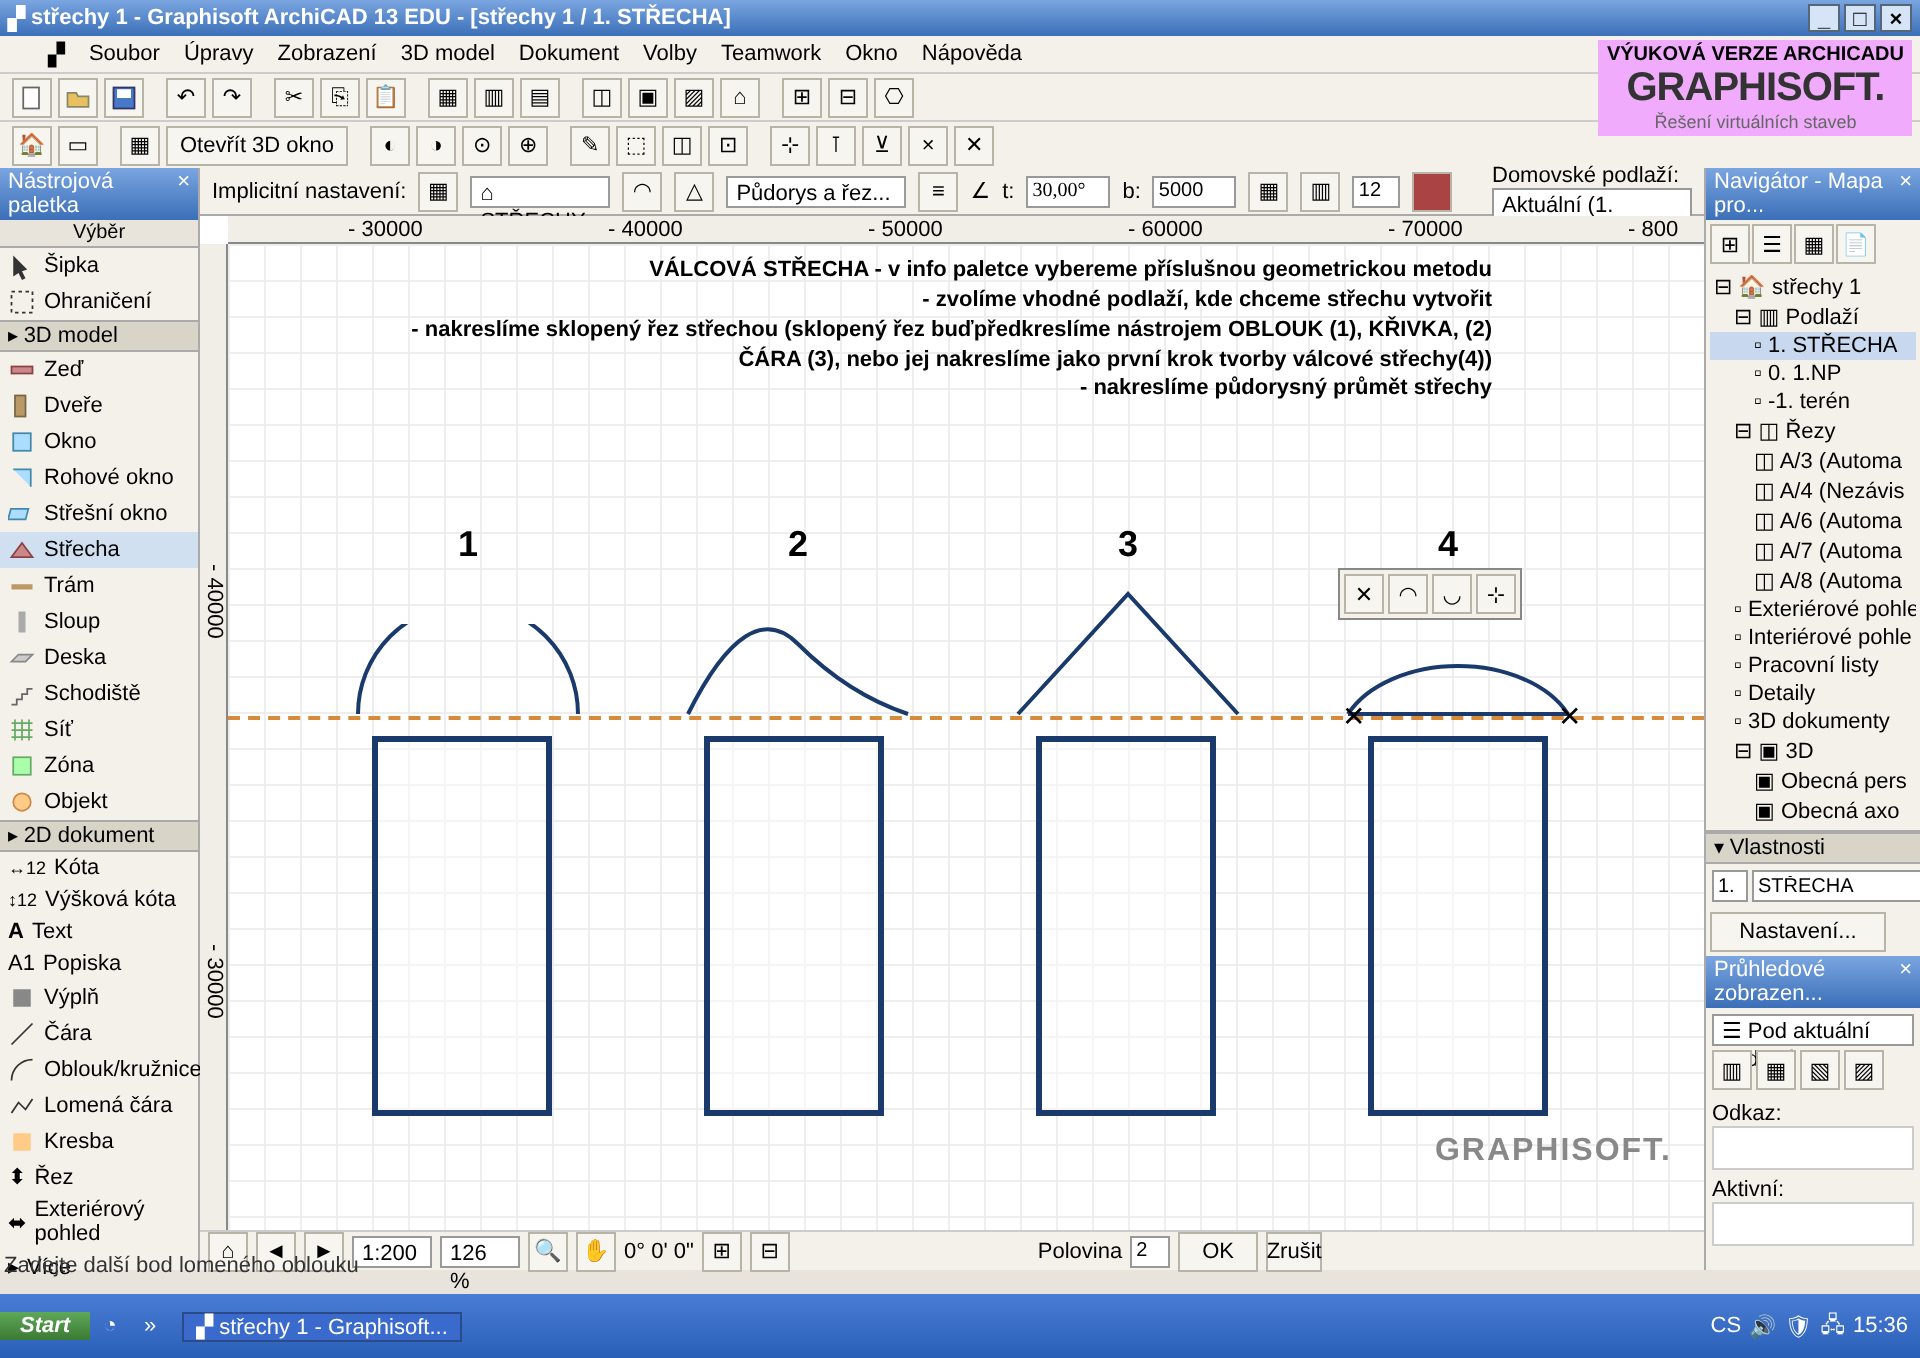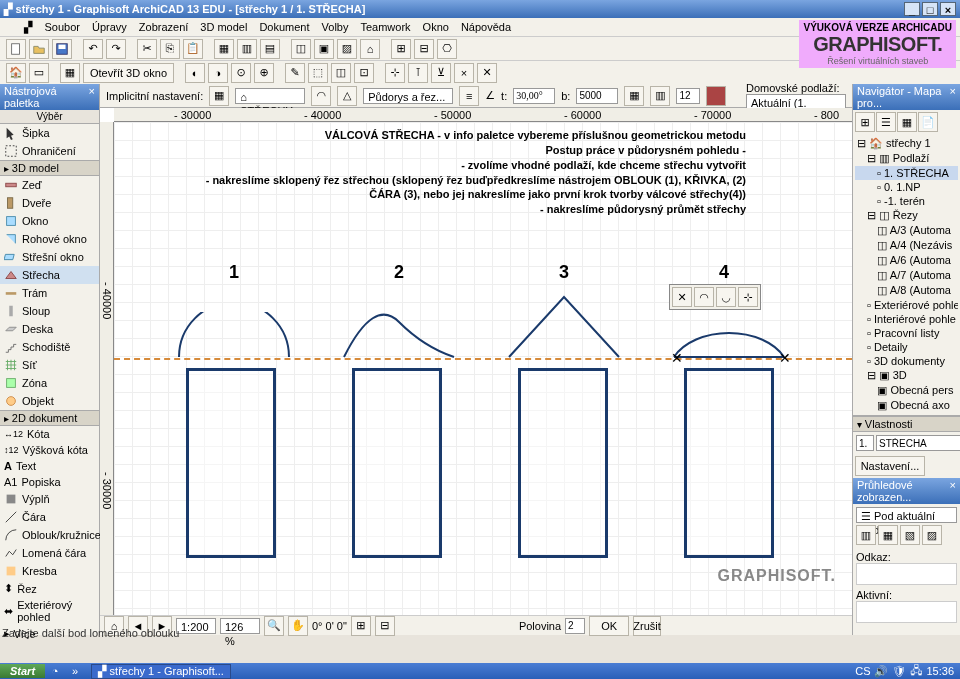--- a/index.html
+++ b/index.html
@@ -31,21 +31,21 @@
 .instr .line { display:block; }
 .num-lbl { position:absolute; font-size:18px; font-weight:bold; }
 .rect { position:absolute; border:3px solid #1a3a6b; background:rgba(255,255,255,0.4); }
 .dash { position:absolute; left:0; right:0; border-top:2px dashed #d68a3a; }
 .nav { width:108px; background:#f3f1ea; border-left:1px solid #aaa; font-size:10px; }
 .nav-head { background:linear-gradient(#7aa5e0,#3b6fb8); color:#fff; padding:1px 4px; display:flex; justify-content:space-between; }
 .tree { padding:2px; }
 .tree-item { padding:1px 0 1px 12px; white-space:nowrap; overflow:hidden; }
 .tree-item.sel { background:#c8d8ee; }
 .props { border-top:1px solid #aaa; }
-.taskbar { position:absolute; bottom:0; left:0; right:0; height:16px; background:linear-gradient(#4a7dd4,#2a5fb8); display:flex; align-items:center; color:#fff; font-size:10px; }
+.taskbar { position:absolute; bottom:0; left:0; right:0; height:32px; background:linear-gradient(#4a7dd4,#2a5fb8); display:flex; align-items:center; color:#fff; font-size:10px; }
 .start-btn { background:linear-gradient(#5fa858,#3a7a33); padding:1px 10px; font-weight:bold; font-style:italic; }
 .task-item { background:#3a6acc; border:1px solid #2a4a8a; padding:0 6px; margin-left:6px; }
 .tray { margin-left:auto; padding:0 6px; display:flex; gap:4px; align-items:center; }
 .hint { position:absolute; bottom:40px; left:2px; font-size:11px; color:#333; }
 .watermark { position:absolute; top:20px; right:4px; text-align:center; z-index:50; background:#f0abfc; padding:2px 4px; }
 .watermark .l1 { font-size:10px; font-weight:bold; }
 .watermark .l2 { font-size:20px; font-weight:bold; color:#333; letter-spacing:-0.5px; }
 .watermark .l3 { font-size:9px; color:#666; }
 .logo-canvas { position:absolute; right:16px; bottom:30px; font-size:16px; font-weight:bold; color:#888; letter-spacing:1px; }
 .small-bar { height:20px; background:#f3f1ea; border-top:1px solid #ccc; display:flex; align-items:center; gap:4px; padding:0 4px; }
@@ -344,21 +344,20 @@
         <span style="left:580px">- 70000</span>
         <span style="left:700px">- 800</span>
       </div>
       <div class="ruler-v">
         <span style="top:160px">- 40000</span>
         <span style="top:350px">- 30000</span>
       </div>
       <div class="drawing">
         <div class="instr">
           <span class="line">VÁLCOVÁ STŘECHA - v info paletce vybereme příslušnou geometrickou metodu</span>
-          <span class="line">Postup práce v půdorysném pohledu -</span>
           <span class="line">- zvolíme vhodné podlaží, kde chceme střechu vytvořit</span>
           <span class="line">- nakreslíme sklopený řez střechou (sklopený řez buďpředkreslíme nástrojem OBLOUK (1), KŘIVKA, (2)</span>
           <span class="line">ČÁRA (3), nebo jej nakreslíme jako první krok tvorby válcové střechy(4))</span>
           <span class="line">- nakreslíme půdorysný průmět střechy</span>
         </div>
 
         <div class="num-lbl" style="left:115px;top:140px">1</div>
         <div class="num-lbl" style="left:280px;top:140px">2</div>
         <div class="num-lbl" style="left:445px;top:140px">3</div>
         <div class="num-lbl" style="left:605px;top:140px">4</div>
@@ -450,21 +449,21 @@
       <div class="tree-item" style="padding-left:22px">▣ <span>Obecná pers</span></div>
       <div class="tree-item" style="padding-left:22px">▣ <span>Obecná axo</span></div>
     </div>
     <div class="props">
       <div class="pal-section">▾ <span>Vlastnosti</span></div>
       <div style="padding:3px;display:flex;gap:2px">
         <input class="inline" style="width: 18px;" value="1.">
         <input class="inline" style="flex: 1 1 0%;" value="STŘECHA">
       </div>
       <div style="padding:2px;text-align:right">
-          <button class="btn" style="width:70px">Nastavení...</button>
+          <button class="btn" style="width:88px">Nastavení...</button>
         </div>
     </div>
     <div class="nav-head">
         <span>Průhledové zobrazen...</span>
         <span>×</span>
       </div>
     <div style="padding:3px">
       <div class="info-field" style="width:100%">☰ <span>Pod aktuální podlaží</span></div>
       <div style="display:flex;gap:2px;margin-top:2px">
         <div class="btn">▥</div>

